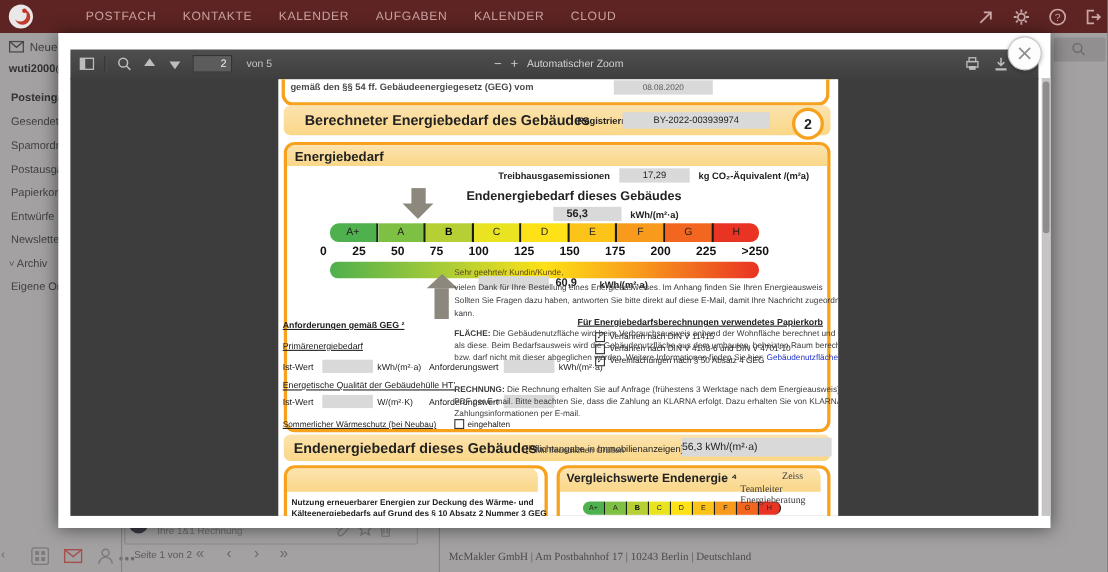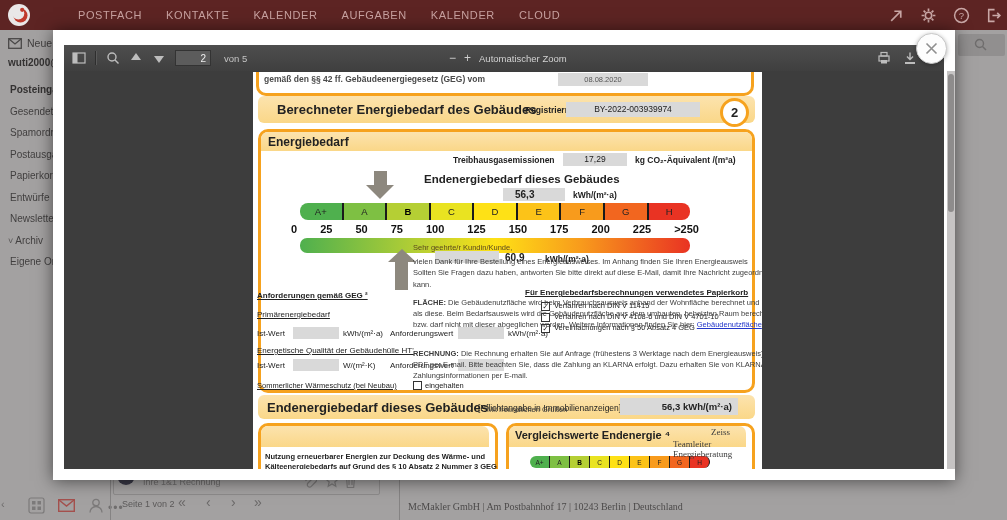--- a/index.html
+++ b/index.html
@@ -59,21 +59,21 @@
       border-right:14px solid transparent;border-bottom:13px solid #8d887e;}
   .cbx{position:absolute;width:7px;height:7px;border:1px solid #333;font-size:7px;line-height:7px;
       text-align:center;color:#222;background:#fff;}
   .mrow{position:relative;height:11px;}
   .mrow .mb{position:absolute;left:0;top:1px;width:7px;height:7px;border:1px solid #333;
       font-size:7px;line-height:7px;text-align:center;background:#fff;}
   .mrow .ml{position:absolute;left:13px;top:0;font-size:7.5px;white-space:nowrap;}
   
   .lt{position:absolute;font-size:7.5px;color:#3c3c3c;white-space:nowrap;}
   .lts{font-family:"Liberation Serif",serif;font-size:9px;color:#3c3c3c;}
-  .ltlink{color:#2336c9;text-decoration:underline;}
+  .ltlink{color:#2336c9;}
   
   .vline{position:absolute;width:1px;background:#858383;}
   .rowbox{position:absolute;left:113px;top:469px;width:265px;height:24px;border:1px solid #8c8a8a;border-radius:2px;}
   .serif{font-family:"Liberation Serif",serif;}
 </style>
 </head>
 <body>
 
 <div id="app">
 
@@ -218,21 +218,21 @@
           <path d="M2 11 h10 v2 h-10 Z" fill="#bdbdbd"></path>
         </svg>
         <span class="tbtxt" style="font-size:13px">»</span>
       </div>
     </div>
 
     <div class="viewer">
       <div class="page">
 
         <div class="obox" style="left:3px;top:-14px;width:492px;height:32px"></div>
-        <div class="abs c85 b" style="left:11px;top:2px;color:#4a4a4a">gemäß den §§ 42 ff. Gebäudeenergiegesetz (GEG) vom</div>
+        <div class="abs c85 b" style="left:11px;top:2px;color:#4a4a4a">gemäß den §§ 54 ff. Gebäudeenergiegesetz (GEG) vom</div>
         <div class="fld" style="left:305px;top:1px;width:90px;height:13px;font-size:7.5px;text-align:center;line-height:13px;color:#555">08.08.2020</div>
 
         <div class="band" style="left:5px;top:24px;width:497px;height:27px"></div>
         <div class="abs b" style="left:24px;top:30px;font-size:13px">Berechneter Energiebedarf des Gebäudes</div>
         <div class="abs c85 b" style="left:272px;top:33px">Registriernummer:</div>
         <div class="fld" style="left:313px;top:30px;width:134px;height:15px;font-size:8.5px;text-align:center;line-height:15px">BY-2022-003939974</div>
         <div class="abs b" style="left:467px;top:26px;width:23px;height:23px;border:3px solid #f6a21e;border-radius:50%;
              font-size:13px;text-align:center;line-height:23px;background:#fff">2</div>
 
         <div class="obox" style="left:5px;top:57px;width:491px;height:258px"></div>
@@ -312,22 +312,22 @@
             </div>
             <div class="mrow">
               <span class="mb">✓</span>
               <span class="ml">Vereinfachungen nach § 50 Absatz 4 GEG</span>
             </div>
           </div>
 
         <div class="band" style="left:5px;top:323px;width:497px;height:24px"></div>
         <div class="abs b" style="left:14px;top:328px;font-size:13px">Endenergiebedarf dieses Gebäudes</div>
         <div class="abs c85" style="left:225px;top:331px">[Pflichtangabe in Immobilienanzeigen]</div>
-        <div class="fld" style="left:367px;top:326px;width:118px;height:17px;text-align:right;line-height:17px;
-             font-size:9.5px;font-weight:bold;padding-right:6px;box-sizing:border-box">56,3 kWh/(m²·a)</div>
+        <div class="fld" style="left:367px;top:326px;width:136px;height:17px;text-align:left;line-height:17px;
+             font-size:9.5px;font-weight:normal;padding-right:6px;box-sizing:border-box">56,3 kWh/(m²·a)</div>
 
         <div class="obox" style="left:5px;top:351px;width:234px;height:60px"></div>
         <div class="band" style="left:8px;top:354px;width:228px;height:21px;border-radius:7px 7px 0 0"></div>
         <div class="abs c75 b" style="left:12px;top:380px">Nutzung erneuerbarer Energien zur Deckung des Wärme- und</div>
         <div class="abs c75 b" style="left:12px;top:390px">Kälteenergiebedarfs auf Grund des § 10 Absatz 2 Nummer 3 GEG</div>
 
         <div class="obox" style="left:253px;top:351px;width:243px;height:60px"></div>
         <div class="band" style="left:256px;top:354px;width:237px;height:21px;border-radius:7px 7px 0 0"></div>
         <div class="abs b" style="left:262px;top:357px;font-size:11px">Vergleichswerte Endenergie ⁴</div>
         <div class="scale small" style="left:277px;top:384px;width:180px">

